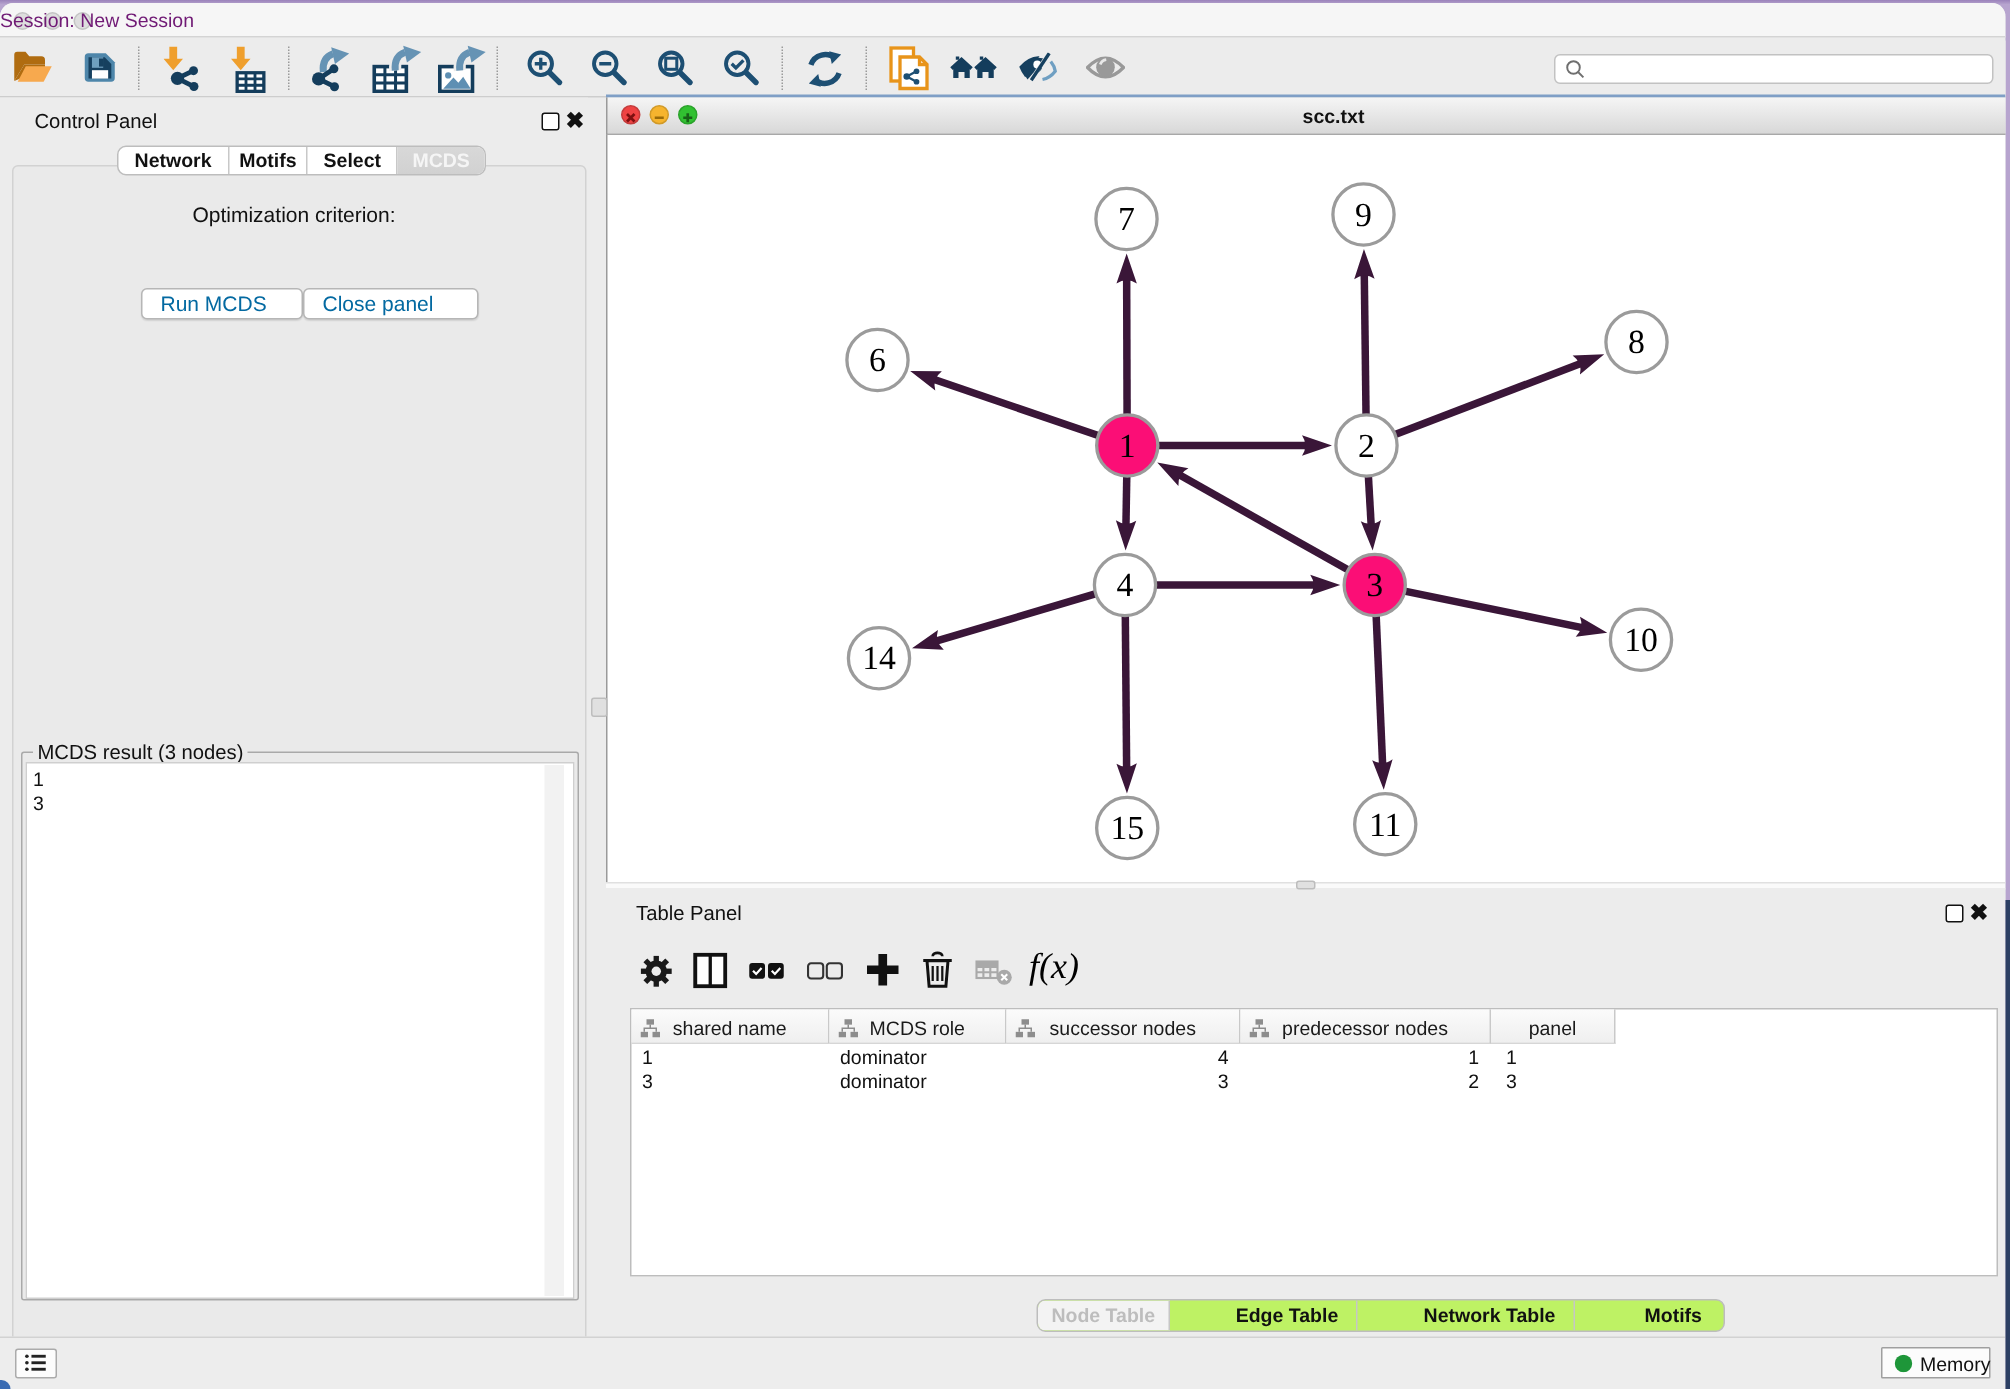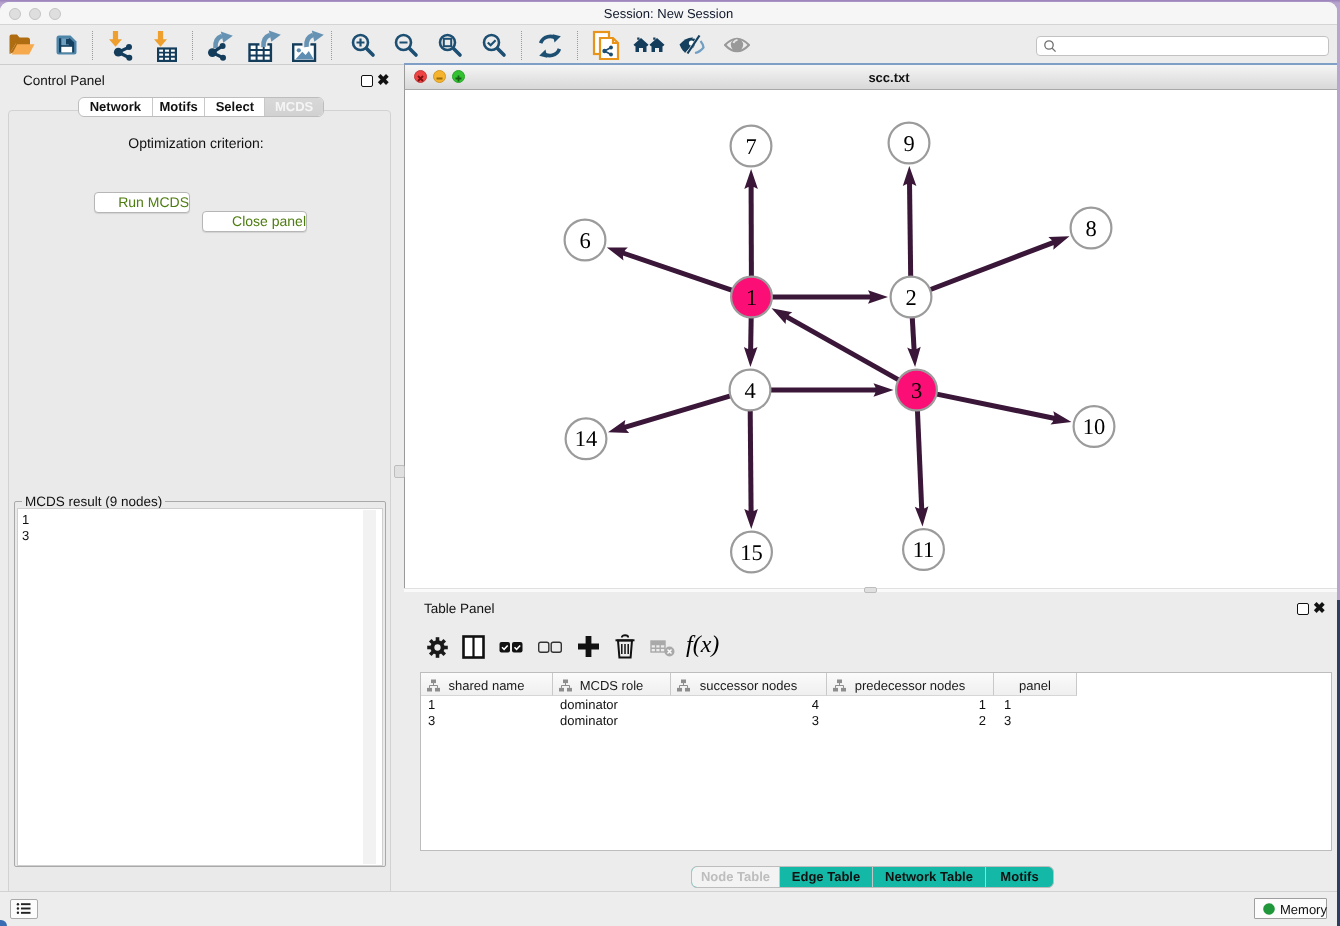--- a/index.html
+++ b/index.html
@@ -1,58 +1,58 @@
 <!DOCTYPE html>
 <html><head><meta charset="utf-8">
 <style>
 html,body{margin:0;padding:0;width:1340px;height:926px;overflow:hidden;background:linear-gradient(#9a82ba,#b7a4cf 3px);
 font-family:"Liberation Sans",sans-serif;-webkit-font-smoothing:antialiased;text-rendering:geometricPrecision;}
 #win{position:absolute;left:0;top:2px;width:1337px;height:924px;background:#ececec;border-radius:9px 9px 0 0;overflow:hidden;}
 #titlebar{position:absolute;left:0;top:0;width:1337px;height:22px;background:#f6f6f6;border-bottom:1px solid #d4d4d4;}
 .tl{position:absolute;top:5.5px;width:10.5px;height:10.5px;border-radius:50%;background:#dedede;border:1px solid #c4c4c4;}
-#title{position:absolute;left:0;top:4px;width:1337px;text-align:center;color:#0f172a;font-size:13px;}
+#title{position:absolute;left:0;top:4px;width:1337px;text-align:left;color:#701a75;font-size:13px;}
 #toolbar{position:absolute;left:0;top:25px;width:1340px;height:37px;background:#ececec;border-bottom:1px solid #cdcdcd;}
 .sep{position:absolute;top:4px;height:29px;width:0;border-left:1px dotted #9a9a9a;}
 .ticon{position:absolute;top:0;}
 #search{position:absolute;left:1036px;top:9px;width:291px;height:18px;background:#fff;border:1px solid #c2c2c2;border-radius:4px;}
 
 #cpanel{position:absolute;left:0;top:63px;width:392px;height:826px;background:#ececec;}
 #cphead{position:absolute;left:0;top:0;width:392px;height:32px;}
 .paneltitle{position:absolute;left:23px;top:8px;font-size:13.5px;color:#111;}
 .floatbox{position:absolute;width:10px;height:10px;border:1.6px solid #111;border-radius:2px;background:#fff;}
 .closex{position:absolute;font-size:15px;font-weight:bold;color:#111;line-height:12px;}
 #tabcontent{position:absolute;left:8px;top:45px;width:381px;height:838px;background:#eaeaea;border:1px solid #d2d2d2;border-radius:4px;}
 #tabstrip{position:absolute;left:78px;top:32px;width:244px;height:18px;border:1px solid #bdbdbd;border-radius:6px;background:#fff;overflow:hidden;display:flex;z-index:5;}
 .tab{height:32px;line-height:18px;text-align:center;font-size:13px;font-weight:700;color:#111;border-right:1px solid #c8c8c8;}
 .tabsel{background:linear-gradient(#d8d8d8,#cccccc);color:#f5f5f5;border-right:none;}
 #optlabel{position:absolute;left:0;top:70px;width:392px;text-align:center;font-size:14px;color:#111;}
 #dropdown{position:absolute;left:44px;top:94px;width:309px;height:20px;background:#fff;border:1px solid #b6b6b6;border-radius:4px;box-shadow:0 1px 1px rgba(0,0,0,.12);}
 #dropdown span{position:absolute;left:13px;top:2px;font-size:14px;color:#111;}
-.btn{position:absolute;height:19px;background:#fff;border:1px solid #b6b6b6;border-radius:4px;text-align:right;font-size:14px;color:#4d7c0f;line-height:19px;box-shadow:0 1px 1px rgba(0,0,0,.10);}
+.btn{position:absolute;height:19px;background:#fff;border:1px solid #b6b6b6;border-radius:4px;text-align:left;font-size:14px;color:#0369a1;line-height:19px;box-shadow:0 1px 1px rgba(0,0,0,.10);padding-left:12px;}
 #groupbox{position:absolute;left:14px;top:436px;width:370px;height:364px;border:1px solid #a9a9a9;border-radius:2px;}
 #grouplabel{position:absolute;left:7px;top:-8px;background:#eaeaea;padding:0 3px;font-size:13.5px;color:#111;}
 #resultarea{position:absolute;left:2px;top:6px;width:364px;height:356px;background:#fff;border:1px solid #cfcfcf;}
 #resultarea pre{margin:3px 0 0 4px;font-family:"Liberation Sans",sans-serif;font-size:13px;line-height:16px;color:#111;}
 #vsb{position:absolute;right:6px;top:1px;width:13px;height:354px;background:#f2f2f2;}
 
 #netwin{position:absolute;left:404px;top:61px;width:933px;height:529px;}
 #netfocus{position:absolute;left:0;top:0;width:933px;height:2px;background:#7f9fc6;}
 #nettitle{position:absolute;left:0;top:2px;width:969px;height:25px;background:linear-gradient(#f5f5f5,#d8d8d8);border-bottom:1px solid #a8a8a8;border-left:1px solid #9a9a9a;box-sizing:border-box;}
 #nettitle .t{position:absolute;width:100%;text-align:center;top:5px;font-size:13px;font-weight:700;color:#111;}
 .mtl{position:absolute;top:5px;width:13px;height:13px;border-radius:50%;box-sizing:border-box;}
 #netbody{position:absolute;left:0;top:27px;width:933px;height:498px;background:#fff;border-left:1px solid #9a9a9a;box-sizing:border-box;overflow:hidden;}
 #netbottom{position:absolute;left:0;top:525px;width:933px;height:4px;background:#fafafa;border-top:1px solid #e0e0e0;}
 
 #tpanel{position:absolute;left:404px;top:590px;width:933px;height:299px;background:#ececec;}
 #ttoolbar{position:absolute;left:16px;top:38px;width:904px;height:36px;}
 #ttable{position:absolute;left:16px;top:80px;width:910px;height:177px;background:#fff;border:1px solid #bdbdbd;}
 .hcell{position:absolute;top:0;height:22px;border-right:1px solid #c9c9c9;border-bottom:1px solid #d6d6d6;font-size:13px;color:#1a1a1a;text-align:center;line-height:25px;background:linear-gradient(#fbfbfb,#efefef);}
 .hicon{position:absolute;left:6px;top:6px;}
 .cell{position:absolute;font-size:13px;color:#111;height:16px;line-height:16px;}
-#segtabs{position:absolute;left:287px;top:274px;height:20px;display:flex;border:1px solid #bdbdbd;border-radius:6px;background:#14b8a6;overflow:hidden;}
+#segtabs{position:absolute;left:287px;top:274px;height:20px;display:flex;border:1px solid #bdbdbd;border-radius:6px;background:#bef264;overflow:hidden;gap:32px;}
 .seg{height:20px;line-height:20px;font-size:13px;font-weight:700;color:#111;text-align:center;border-right:1px solid #c6c6c6;}
 .segsel{color:#bdbdbd;background:#f3f3f3;}
 
 #statusbar{position:absolute;left:0;top:889px;width:1337px;height:35px;background:#ededed;border-top:1px solid #d2d2d2;}
 #listbtn{position:absolute;left:10px;top:7px;width:26px;height:18px;background:#fcfcfc;border:1px solid #ababab;border-radius:2px;}
 #membtn{position:absolute;left:1254px;top:6px;width:73px;height:21px;background:#fcfcfc;border:1px solid #9f9f9f;border-radius:1px;font-size:13px;color:#111;box-sizing:border-box;}
 </style></head>
 <body>
 <div id="win">
   <div id="titlebar">
@@ -199,23 +199,23 @@
     </div>
     <div id="tabcontent"></div>
     <div id="tabstrip">
       <div class="tab" style="width:73px">Network</div>
       <div class="tab" style="width:52px">Motifs</div>
       <div class="tab" style="width:59px">Select</div>
       <div class="tab tabsel" style="width:58px">MCDS</div>
     </div>
     <div id="optlabel">Optimization criterion:</div>
     <div class="btn" style="left:94px;top:127px;width:94px;">Run MCDS</div>
-    <div class="btn" style="left:202px;top:127px;width:103px;margin-top:19px;">Close panel</div>
+    <div class="btn" style="left:202px;top:127px;width:103px;">Close panel</div>
     <div id="groupbox">
-      <div id="grouplabel">MCDS result (9 nodes)</div>
+      <div id="grouplabel">MCDS result (3 nodes)</div>
       <div id="resultarea">
           <pre>1
 3</pre>
           <div id="vsb"></div>
         </div>
     </div>
   </div>
   <div id="netwin">
     <div id="netfocus"></div>
     <div id="nettitle">

